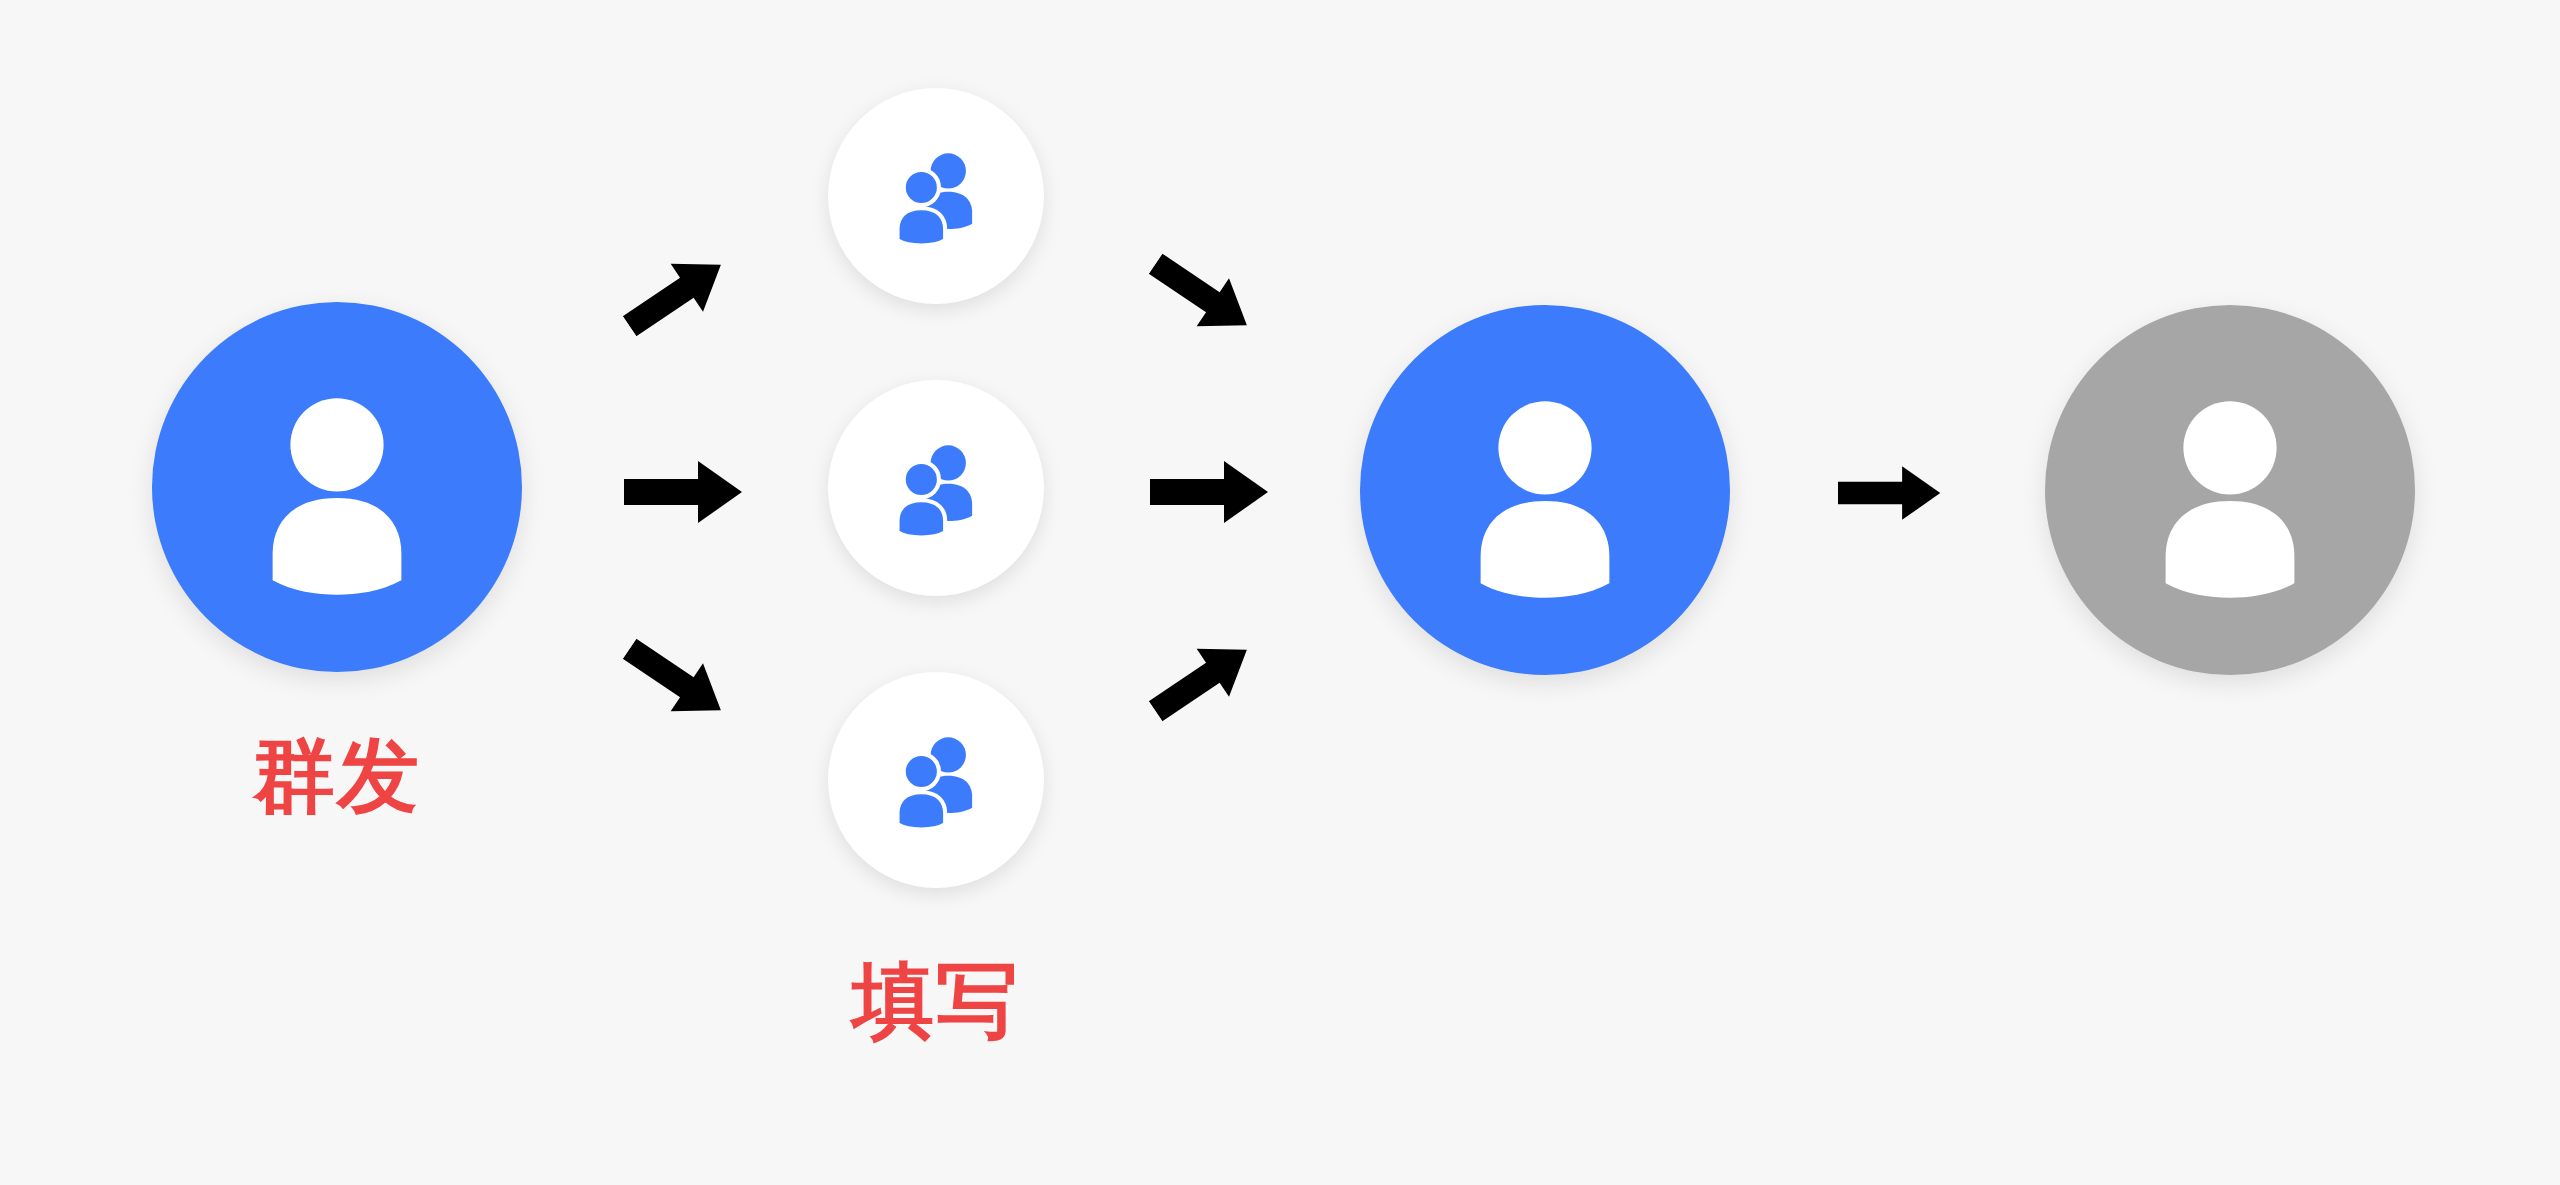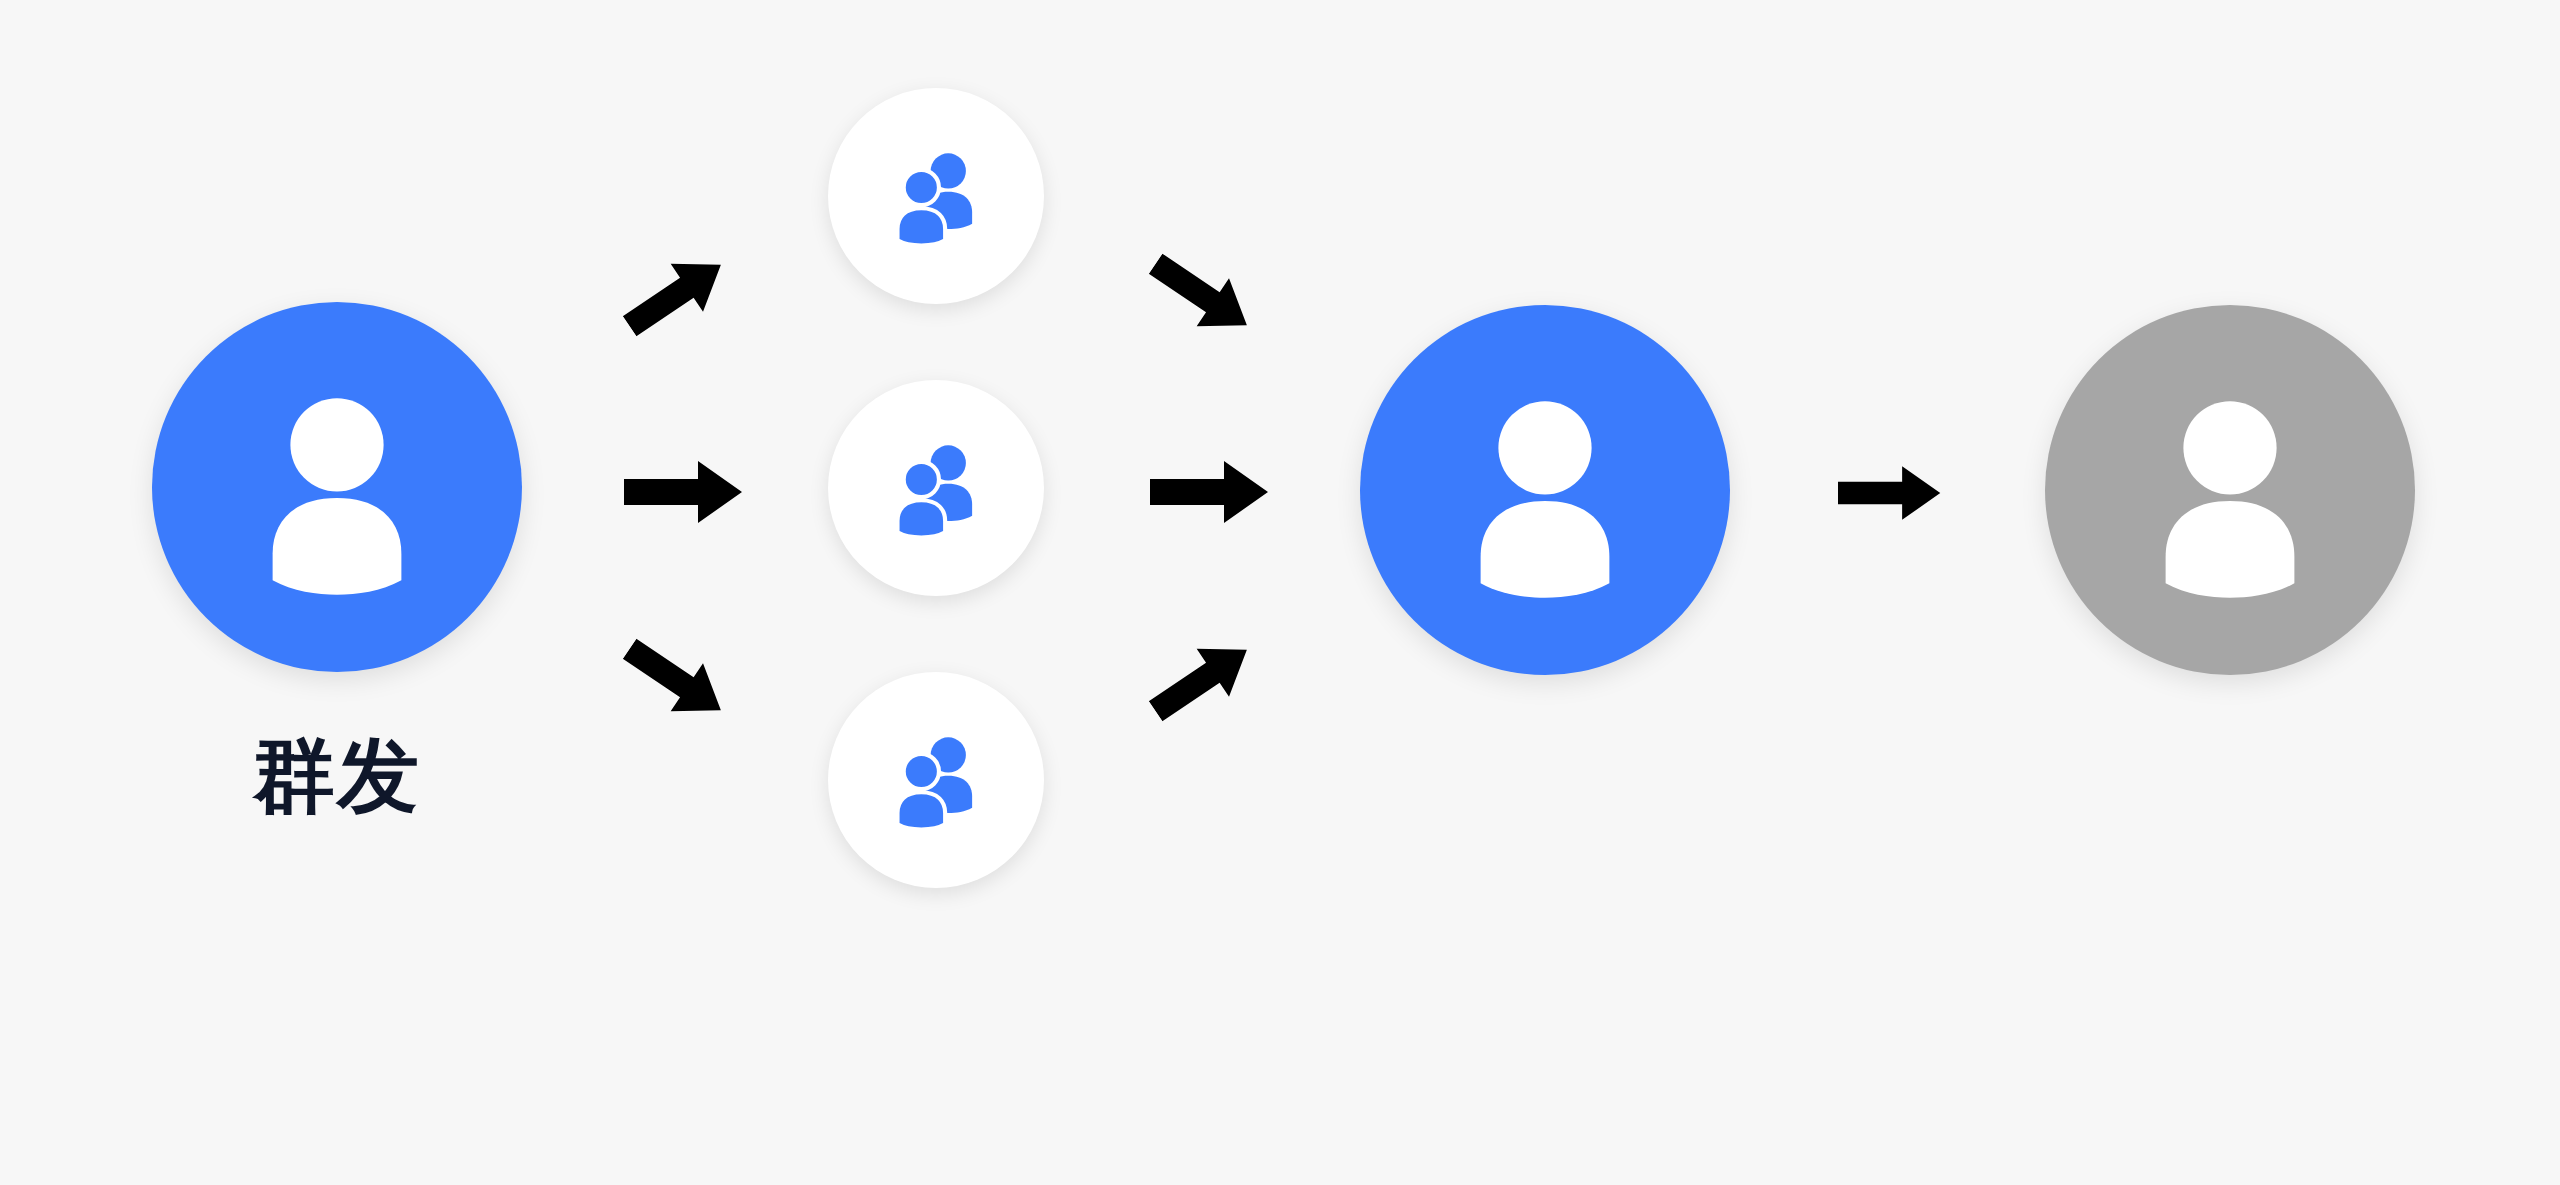--- a/index.html
+++ b/index.html
@@ -56,21 +56,21 @@
     display: block;
   }
 
   
   .node-label {
     position: absolute;
     font-family: "Liberation Sans", "DejaVu Sans", sans-serif;
     font-weight: 700;
     font-size: 82px;
     line-height: 1;
-    color: #0f172a;
+    color: #ef4444;
     letter-spacing: 2px;
     text-align: left;
     white-space: nowrap;
     transform: translateX(-50%);
   }
 
   
   .arrow {
     position: absolute;
     transform-origin: 50% 50%;
@@ -132,20 +132,21 @@
 
   <div class="node small" style="left:828px; top:672px;">
     <svg class="group-svg" viewBox="0 0 100 100">
       <circle cx="62" cy="26" r="17" fill="#3b7bfc"></circle>
       <path d="M62 46 C 78 46, 85 55, 85 66 L85 77 C 78 81, 70 82, 62 82 C 54 82, 46 81, 39 77 L39 66 C 39 55, 46 46, 62 46 Z" fill="#3b7bfc"></path>
       <circle cx="36" cy="42" r="17" fill="#3b7bfc" stroke="#ffffff" stroke-width="4"></circle>
       <path d="M36 62 C 52 62, 59 71, 59 82 L59 93 C 52 97, 44 98, 36 98 C 28 98, 20 97, 13 93 L13 82 C 13 71, 20 62, 36 62 Z" fill="#3b7bfc" stroke="#ffffff" stroke-width="4"></path>
     </svg>
   </div>
 
+  <div class="node-label" style="left:936px; top:960px;">填写</div>
 
   <div class="arrow" style="left:1146px; top:250px; width:112px; height:90px; transform:rotate(34deg);">
     <svg viewBox="0 0 120 70">
       <path d="M0 22 L74 22 L74 4 L118 35 L74 66 L74 48 L0 48 Z" fill="#000000"></path>
     </svg>
   </div>
 
   <div class="arrow" style="left:1150px; top:456px; width:120px; height:72px;">
     <svg viewBox="0 0 120 70">
       <path d="M0 22 L74 22 L74 4 L118 35 L74 66 L74 48 L0 48 Z" fill="#000000"></path>

